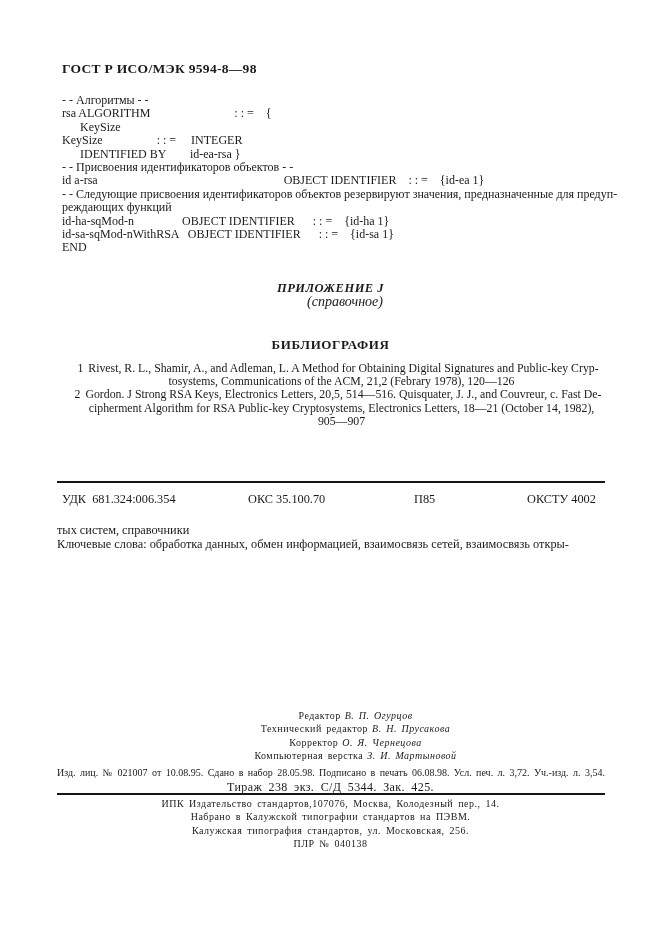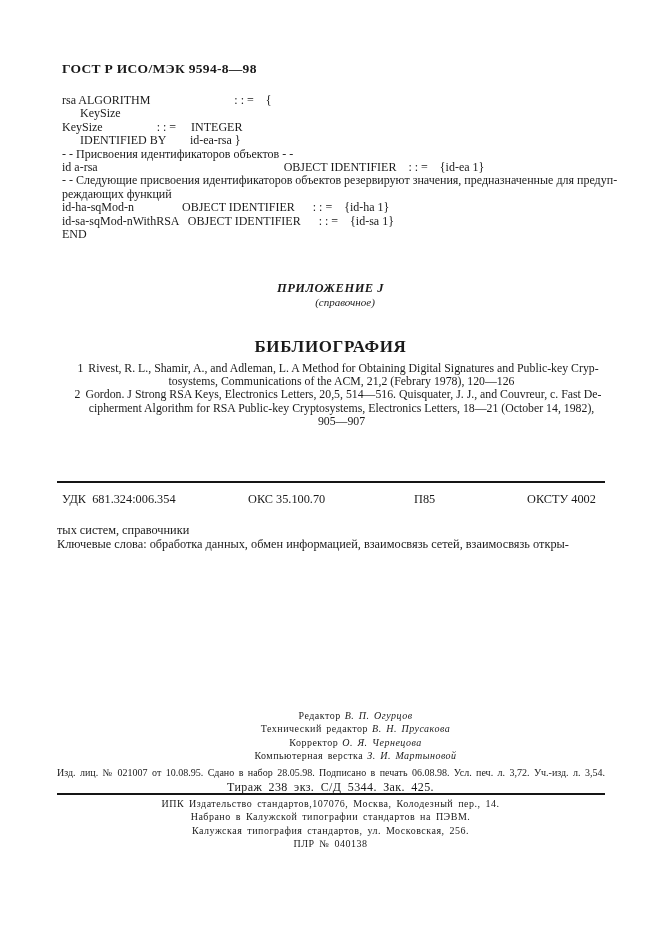--- a/index.html
+++ b/index.html
@@ -28,27 +28,27 @@
   }
   .code-line { white-space: pre; }
   .appendix {
     position: absolute;
     top: 281px; left: 0;
     width: 100%;
     text-align: center;
     line-height: 14px;
   }
   .appendix-title { font-size: 12.5px; font-weight: bold; font-style: italic; letter-spacing: 0.5px; }
-  .appendix-subtitle { font-size: 11px; font-style: italic; padding-left: 29px; }
+  .appendix-subtitle { font-size: 14px; font-style: italic; padding-left: 29px; }
   .bib-title {
     position: absolute;
     top: 337px; left: 0;
     width: 100%;
     text-align: center;
-    font-size: 17px;
+    font-size: 13px;
     font-weight: bold;
     letter-spacing: 0.6px;
   }
   .bibliography {
     position: absolute;
     top: 362px; left: 57px;
     width: 548px;
     font-size: 11.8px;
     line-height: 13.2px;
     text-align: center;
@@ -120,20 +120,21 @@
   }
 </style>
 </head>
 <body>
 
 <div class="page">
 
   <div class="doc-header">ГОСТ Р ИСО/МЭК 9594-8—98</div>
 
   <div class="code">
+    <div class="code-line">- - Алгоритмы - -</div>
     <div class="code-line">rsa ALGORITHM                            : : =    {</div>
     <div class="code-line">      KeySize</div>
     <div class="code-line">KeySize                  : : =     INTEGER</div>
     <div class="code-line">      IDENTIFIED BY        id-ea-rsa }</div>
     <div class="code-line">- - Присвоения идентификаторов объектов - -</div>
     <div class="code-line">id a-rsa                                                              OBJECT IDENTIFIER    : : =    {id-ea 1}</div>
     <div class="code-line">- - Следующие присвоения идентификаторов объектов резервируют значения, предназначенные для предуп-</div>
     <div class="code-line">реждающих функций</div>
     <div class="code-line">id-ha-sqMod-n                OBJECT IDENTIFIER      : : =    {id-ha 1}</div>
     <div class="code-line">id-sa-sqMod-nWithRSA   OBJECT IDENTIFIER      : : =    {id-sa 1}</div>

